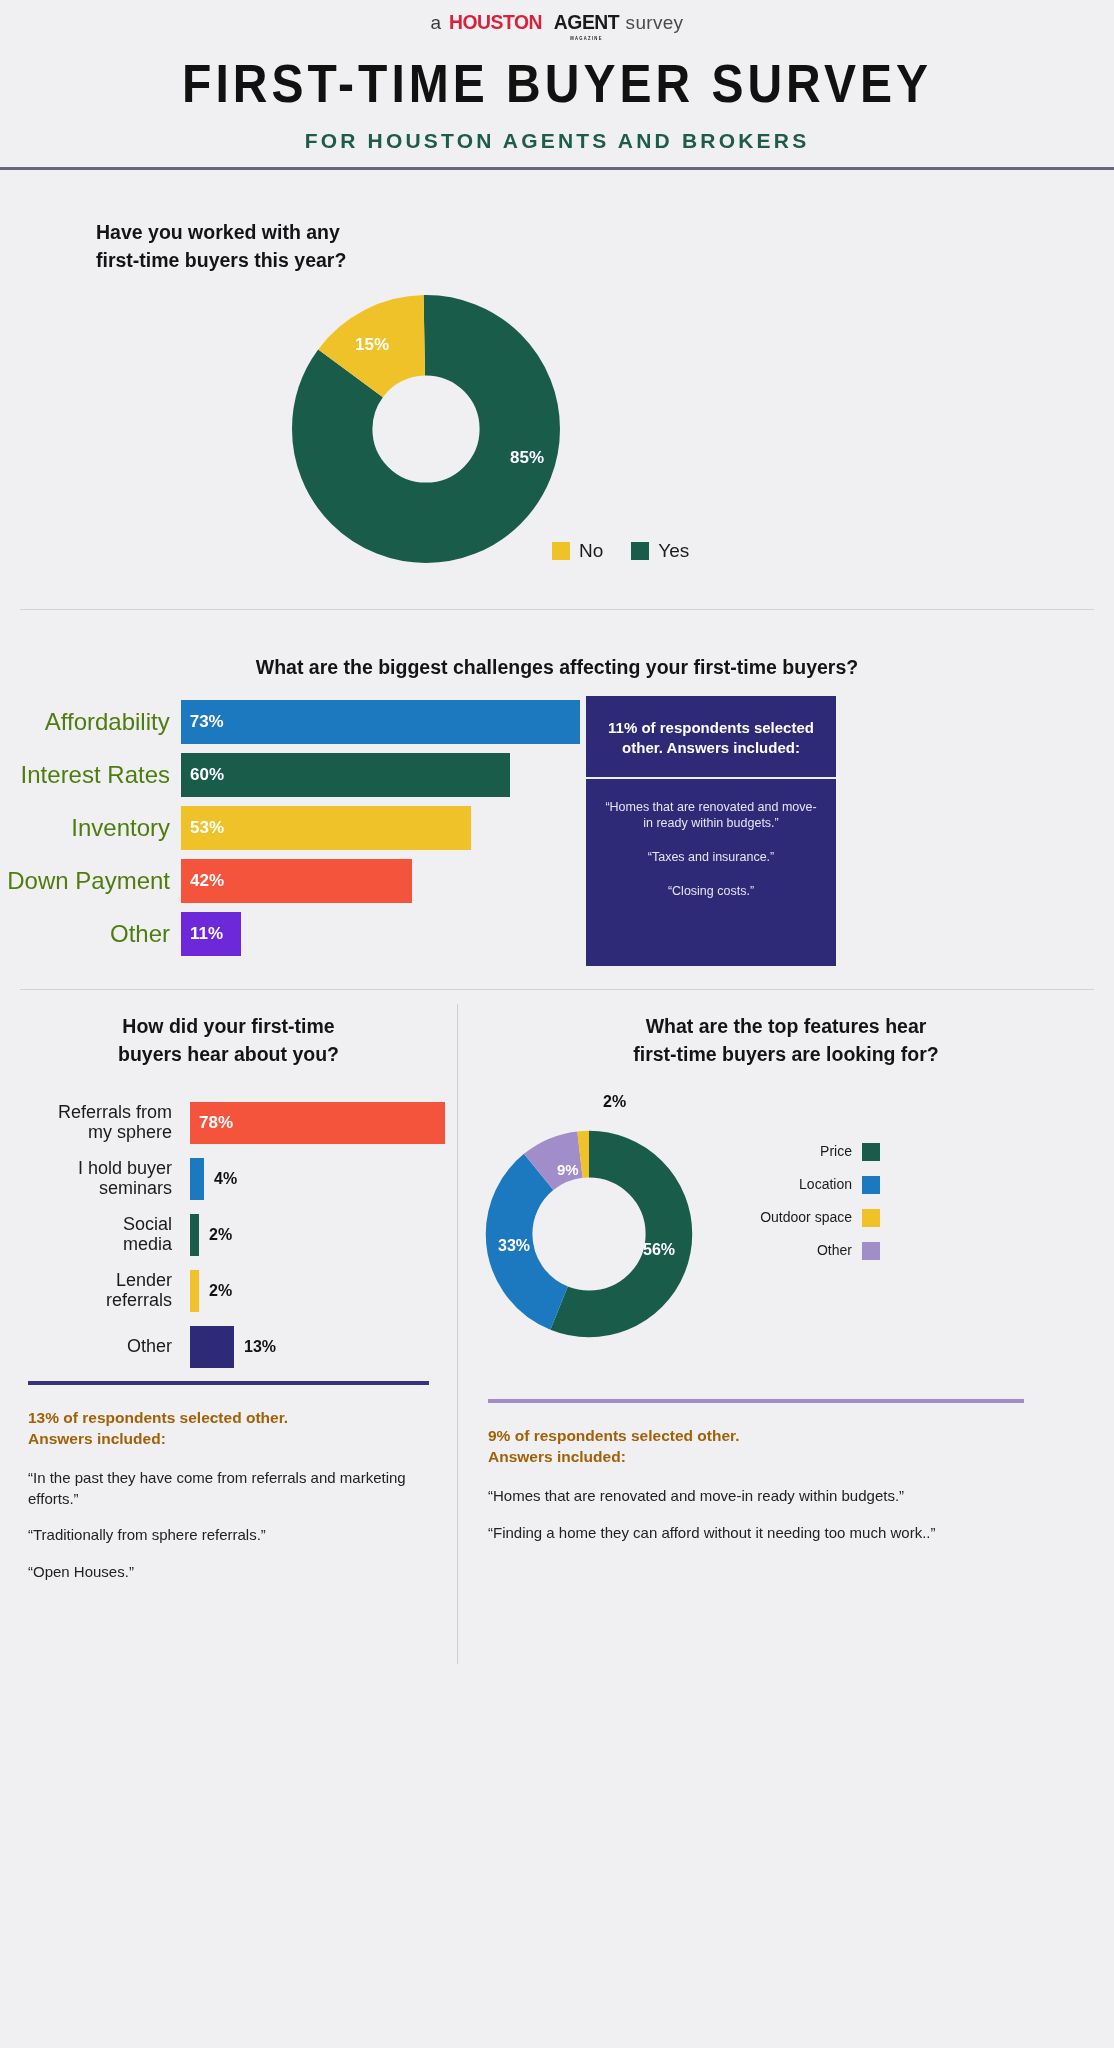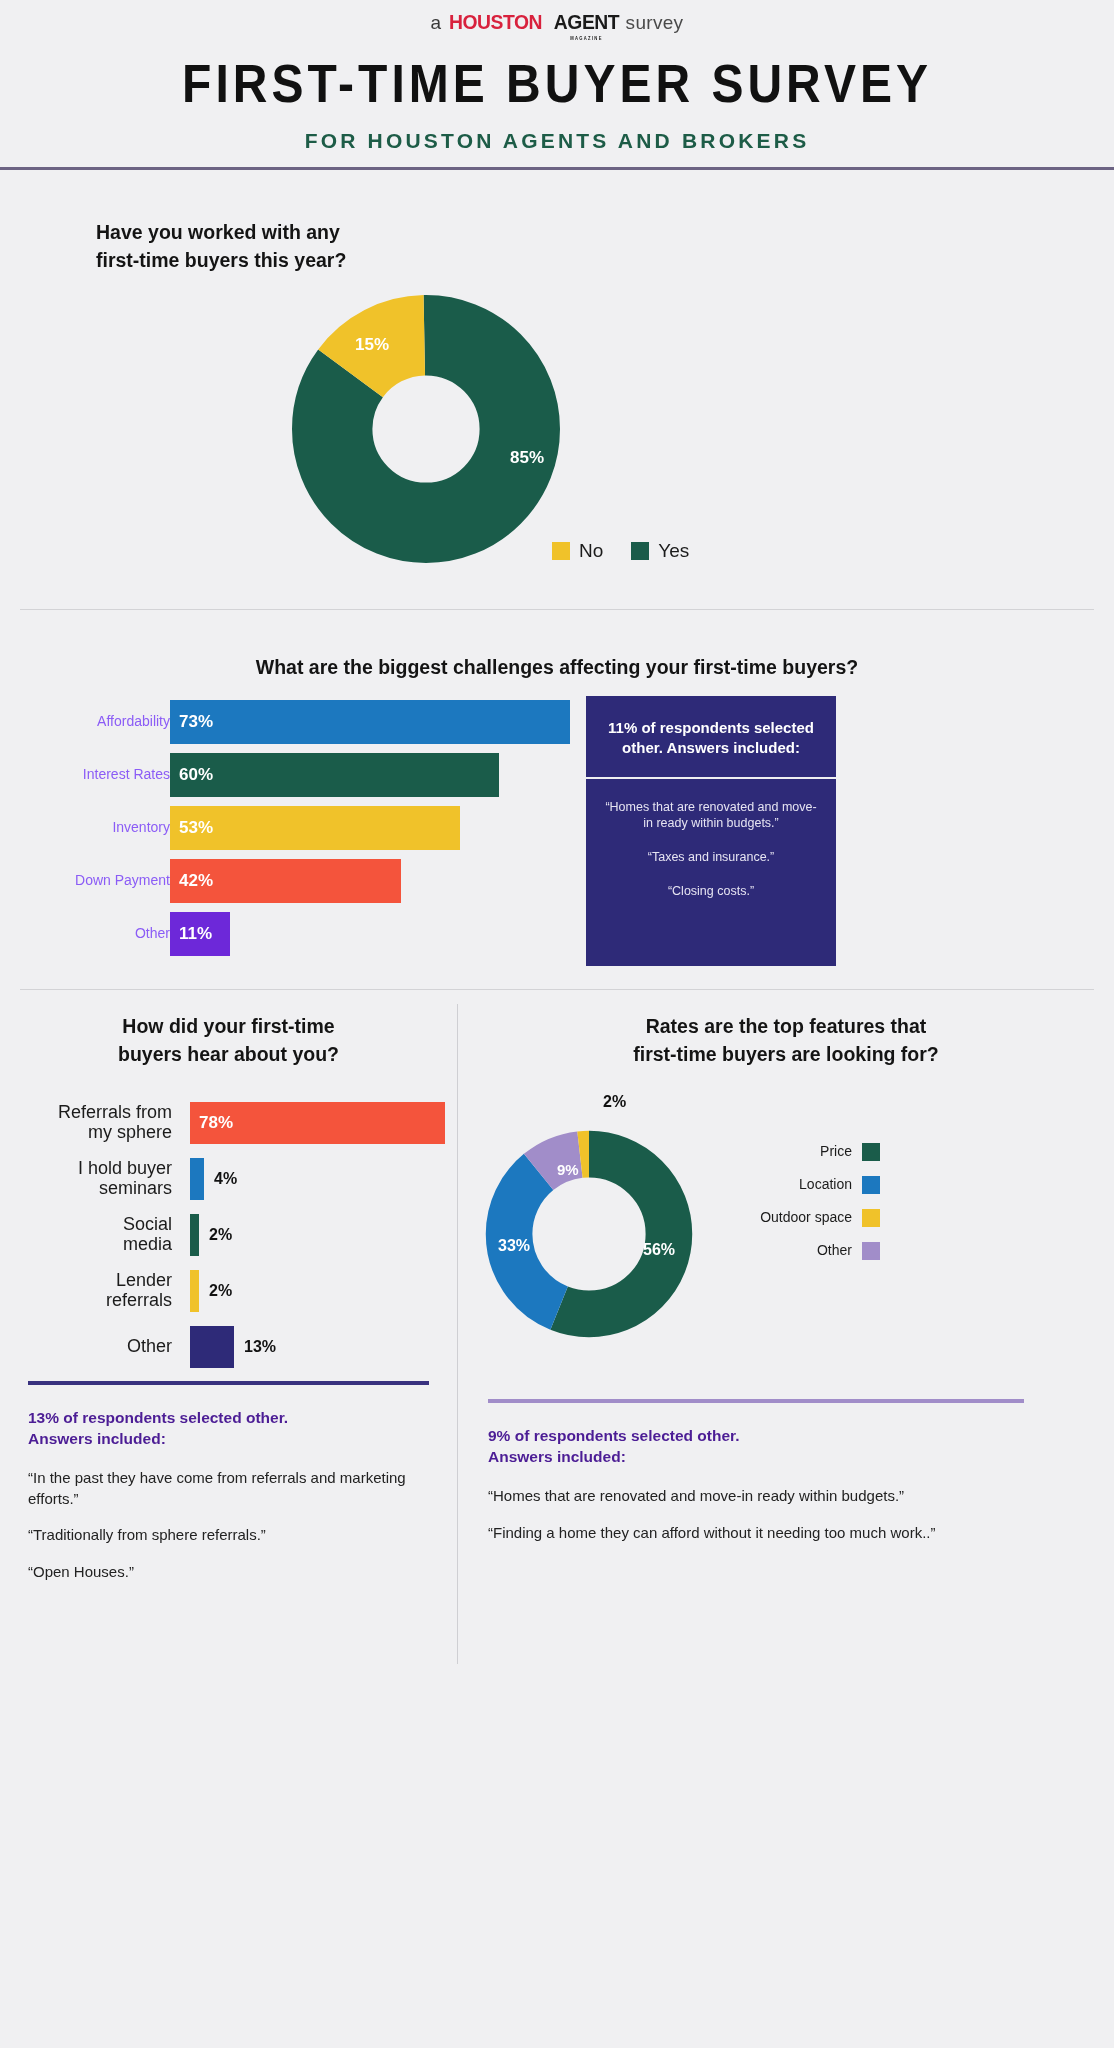--- a/index.html
+++ b/index.html
@@ -134,22 +134,22 @@
     padding-top: 46px;
   }
   .bars2 { position: absolute; left: 0; top: 90px; width: 580px; }
   .barrow {
     display: flex; align-items: center;
     margin-bottom: 9px;
     height: 44px;
   }
   .barlabel {
     width: 170px; text-align: right;
-    font-size: 14px; color: #8b5cf6;
-    padding-right: 0;
+    font-size: 24px; color: #4d7c0f;
+    padding-right: 11px;
     line-height: 1.12;
   }
   .barfill {
     height: 44px;
     display: flex; align-items: center;
     color: #ffffff; font-weight: 800; font-size: 17px;
     padding-left: 9px;
     box-sizing: border-box;
   }
   .callout {
@@ -211,21 +211,21 @@
 
   .legend2 { position: absolute; left: 290px; top: 62px; }
   .legend2 .row {
     display: flex; align-items: center; justify-content: flex-end;
     gap: 10px; margin-bottom: 15px; width: 132px;
     font-size: 14px; color: #1b1b1b; line-height: 1.1;
   }
   .legend2 .row span.txt { text-align: right; }
 
   .rule { height: 4px; margin: 10px 0 22px 0; }
-  .foot-head { font-size: 15.5px; font-weight: 800; color: #4c1d95; line-height: 1.4; margin-bottom: 18px; }
+  .foot-head { font-size: 15.5px; font-weight: 800; color: #a16207; line-height: 1.4; margin-bottom: 18px; }
   .foot-q { font-size: 15px; color: #222; line-height: 1.38; margin-bottom: 16px; }
 </style>
 </head>
 <body>
 
 <div class="page">
 
   <div class="header">
     <div class="brandline">
       <span class="brand-a">a</span>
@@ -381,21 +381,21 @@
           <div>Answers included:</div>
         </div>
         <div class="foot-q">“In the past they have come from referrals and marketing efforts.”</div>
         <div class="foot-q">“Traditionally from sphere referrals.”</div>
         <div class="foot-q">“Open Houses.”</div>
       </div>
     </div>
 
     <div class="col-r">
       <div class="q4-title">
-        <div>Rates are the top features that</div>
+        <div>What are the top features hear</div>
         <div>first-time buyers are looking for?</div>
       </div>
 
       <div class="donut2wrap">
         <div style="position:absolute;left:0;top:22px;width:262px;height:252px;">
           <svg class="donut2" viewBox="0 0 100 100">
 
             <circle cx="50" cy="50" r="36" fill="none" stroke="#1a5c4a" stroke-width="21" stroke-dasharray="126.7 99.5" stroke-dashoffset="0" transform="rotate(-90 50 50)"></circle>
 
             <circle cx="50" cy="50" r="36" fill="none" stroke="#1c78bf" stroke-width="21" stroke-dasharray="74.6 151.6" stroke-dashoffset="-126.7" transform="rotate(-90 50 50)"></circle>

